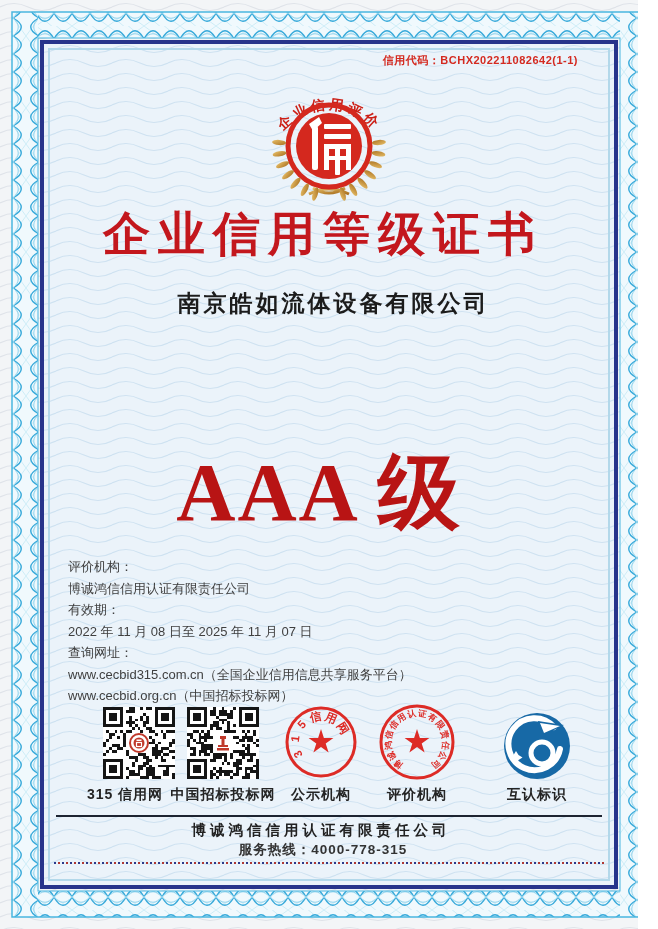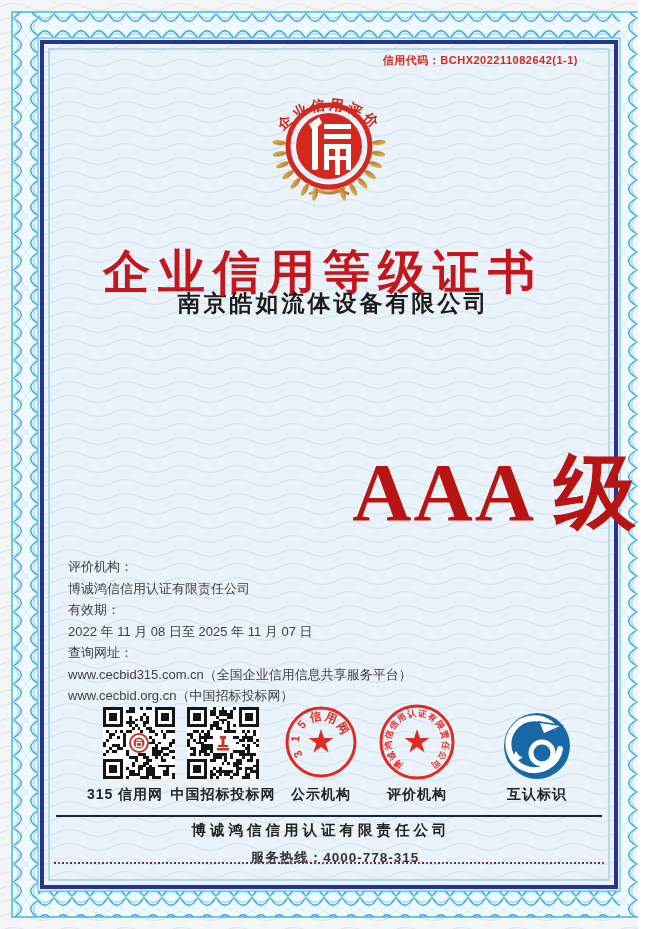--- a/index.html
+++ b/index.html
@@ -13,44 +13,44 @@
   .navy-frame { position:absolute; left:40px; top:40px; width:578px; height:849px;
                 border:4px solid #27348b; }
   .light-frame { position:absolute; left:48px; top:48px; width:562px; height:833px;
                  border:2px solid #b3d8ea; }
 
   
   .credit-code { position:absolute; top:53px; right:60px; font-size:11px; font-weight:bold;
                  color:#d42a20; letter-spacing:0.5px; }
   .cert-title { position:absolute; top:203px; left:0; width:100%; text-align:center;
                 font-size:47px; font-weight:900; color:#c3171d; letter-spacing:8px;
-                text-indent:8px;margin-top:38px; }
+                text-indent:8px; }
   .company { position:absolute; top:288px; left:0; width:100%; text-align:center;
              font-size:23px; font-weight:bold; color:#1c1c1c; letter-spacing:3px; text-indent:3px;margin-left:13px; }
   .body-par { position:absolute; top:350px; left:66px; width:526px; font-size:14.5px;
               line-height:29px; color:#3a3a3a; text-align:justify; text-indent:2em; }
-  .grade { position:absolute; top:438px; left:0; width:100%; text-align:right;
+  .grade { position:absolute; top:438px; left:0; width:100%; text-align:center;
            font-family:"Liberation Serif", serif; font-weight:bold; font-size:82px;
            color:#b81414; letter-spacing:2px; }
   .details { position:absolute; top:556px; left:68px; font-size:13px; line-height:21.5px;
              color:#3f3f3f; }
   .details .row { white-space:nowrap; }
   .url-row { display:flex; gap:26px; }
 
   
   .qr-wrap { position:absolute; width:72px; height:72px; background:#fff; }
   .qr-logo { position:absolute; left:50%; top:50%; transform:translate(-50%,-50%); }
   .emb-label { position:absolute; top:786px; transform:translateX(-50%); font-size:14px;
                font-weight:bold; color:#242424; letter-spacing:1px; white-space:nowrap; }
 
   .hr-line { position:absolute; top:815px; left:56px; width:546px; height:2px; background:#1d2431; }
   .footer-co { position:absolute; top:821px; left:0; width:100%; text-align:center;
                font-size:14.5px; font-weight:bold; color:#222; letter-spacing:4px; text-indent:4px; }
-  .footer-tel { position:absolute; top:841px; left:16px; width:100%; text-align:center;
-                font-size:13.5px; font-weight:bold; color:#333; letter-spacing:1px;margin-top:8px; }
+  .footer-tel { position:absolute; top:841px; left:4px; width:100%; text-align:center;
+                font-size:13.5px; font-weight:bold; color:#333; letter-spacing:1px; }
   .dotted-line { position:absolute; top:862px; left:54px; width:550px; height:2px;
                  background:repeating-linear-gradient(90deg,#2a3a8c 0 2px,transparent 2px 4px,#b03732 4px 6px,transparent 6px 8px); }
 </style>
 </head>
 <body>
 
 <div class="page">
 
   <svg class="abs" style="left:0;top:0" width="658" height="929">
     <defs>

